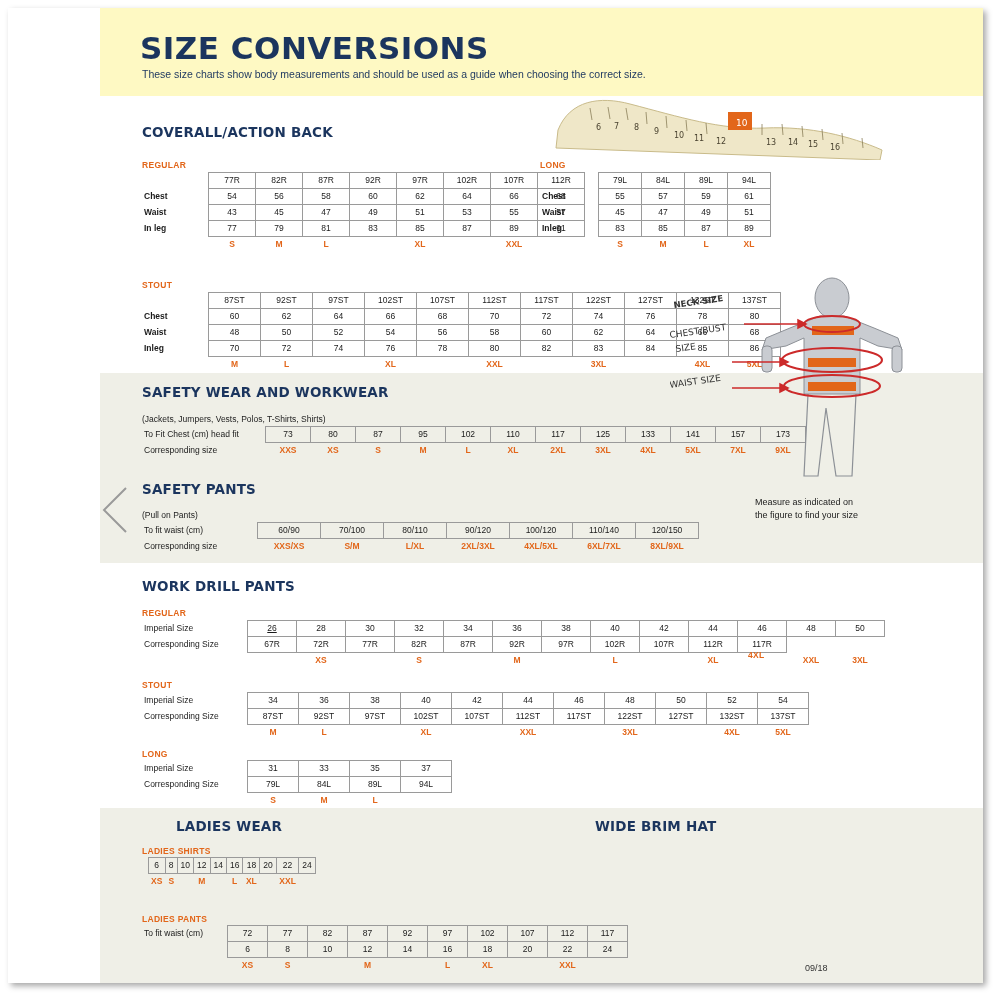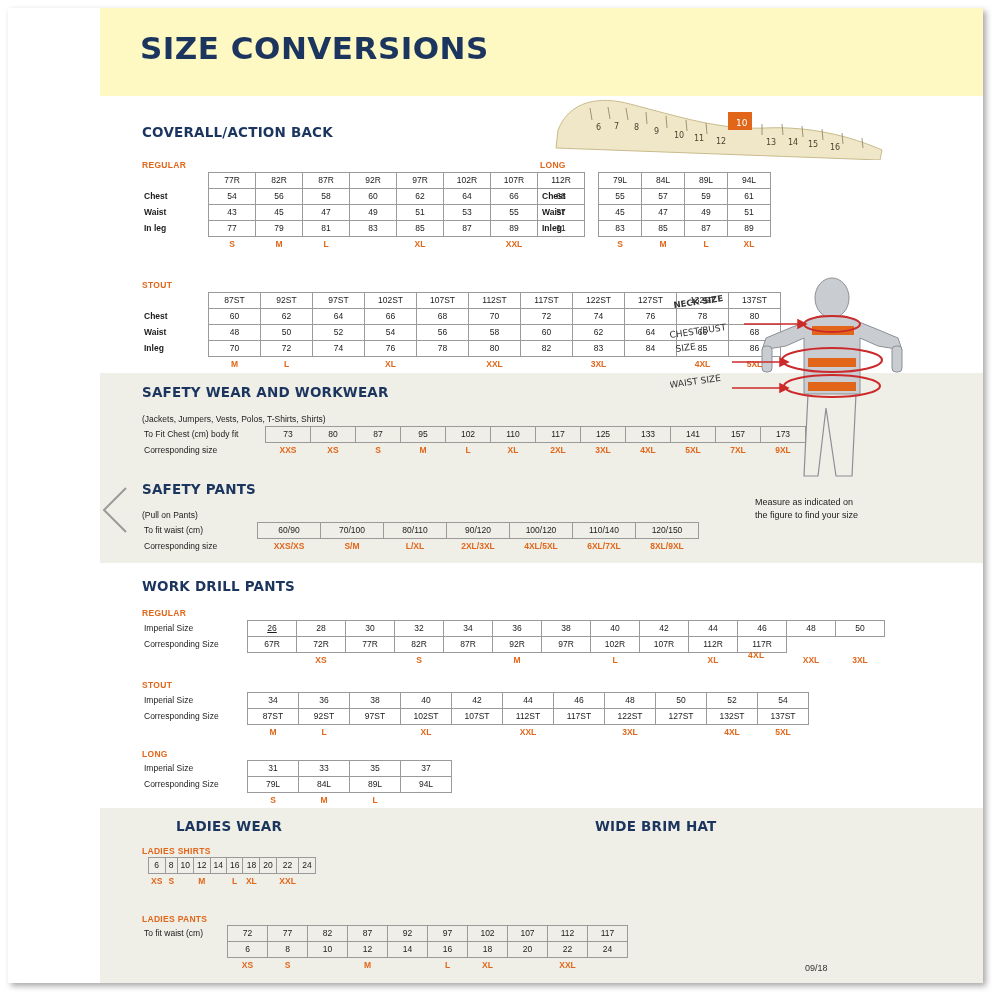--- a/index.html
+++ b/index.html
@@ -37,20 +37,21 @@
 </head>
 <body>
 
 <div class="page">
   <div class="sheet">
     <div class="leftband"></div>
     <div class="content">
 
       <div class="hdr">
         <h1 class="title">SIZE CONVERSIONS</h1>
+        <div class="subtitle">These size charts show body measurements and should be used as a guide when choosing the correct size.</div>
       </div>
 
       <div class="whiteblock" style="left:0;top:88px;width:883px;height:277px;"></div>
 
       <svg class="figure" style="left:450px;top:82px;" width="340" height="70" viewBox="0 0 340 70">
         <path d="M8 40 C 20 10, 50 6, 80 14 C 130 27, 170 40, 215 38 C 260 36, 300 46, 332 60 L 330 70 L 6 58 Z" fill="#efe7c8" stroke="#c9bb8a" stroke-width="1"></path>
         <rect x="178" y="22" width="24" height="18" fill="#e2661a"></rect>
         <g stroke="#8a7f59" stroke-width="0.8">
           <line x1="40" y1="18" x2="42" y2="30"></line>
             <line x1="58" y1="17" x2="60" y2="29"></line>
@@ -260,21 +261,21 @@
             <td class="size">5XL</td>
           </tr>
         </tbody>
       </table>
 
       <div class="sec-title" style="left:42px;top:376px;">SAFETY WEAR AND WORKWEAR</div>
       <div class="note" style="left:42px;top:406px;">(Jackets, Jumpers, Vests, Polos, T-Shirts, Shirts)</div>
       <table class="grid" style="left:42px;top:418px;">
         <tbody>
           <tr>
-            <td class="lbl2" style="width:118px;">To Fit Chest (cm) body fit</td>
+            <td class="lbl2" style="width:118px;">To Fit Chest (cm) head fit</td>
             <td style="width:38px;">73</td>
             <td style="width:38px;">80</td>
             <td style="width:38px;">87</td>
             <td style="width:38px;">95</td>
             <td style="width:38px;">102</td>
             <td style="width:38px;">110</td>
             <td style="width:38px;">117</td>
             <td style="width:38px;">125</td>
             <td style="width:38px;">133</td>
             <td style="width:38px;">141</td>

